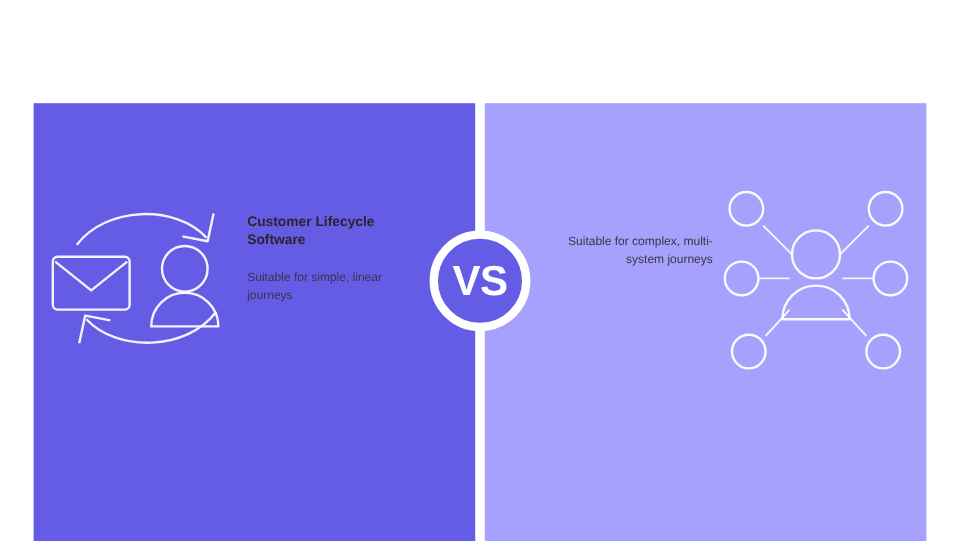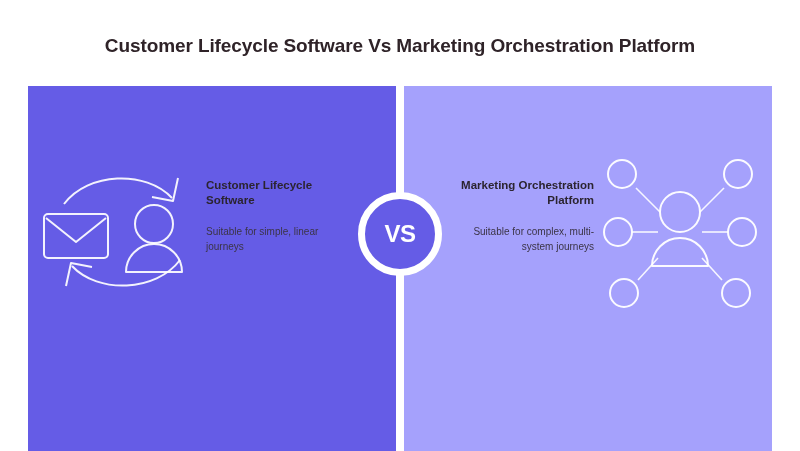--- a/index.html
+++ b/index.html
@@ -99,32 +99,31 @@
     background: #655ce6;
     border: 7px solid #ffffff;
     box-sizing: border-box;
     display: flex;
     align-items: center;
     justify-content: center;
     z-index: 5;
   }
   #vs-label {
     color: #ffffff;
-    font-size: 24px;
+    font-size: 35px;
     font-weight: bold;
     letter-spacing: -0.5px;
     line-height: 1;
   }
 </style>
 </head>
 <body>
 
 <div id="infographic">
 
-  <div id="page-title">Customer Lifecycle Software Vs Marketing Orchestration Platform</div>
 
   <div class="panel" id="panel-left">
 
     <div class="panel-icon" id="icon-left">
       <svg width="160" height="160" viewBox="0 0 160 160" fill="none" xmlns="http://www.w3.org/2000/svg">
 
         <path d="M22 52 C46 20, 104 18, 130 46" stroke="#ffffff" stroke-width="2" fill="none" opacity="0.92"></path>
         <path d="M136 26 L131 49 L110 45" stroke="#ffffff" stroke-width="2" fill="none" stroke-linejoin="round" opacity="0.92"></path>
 
         <path d="M138 108 C114 140, 56 142, 30 114" stroke="#ffffff" stroke-width="2" fill="none" opacity="0.92"></path>
@@ -141,21 +140,20 @@
     <div class="panel-text">
       <p class="panel-heading">Customer Lifecycle Software</p>
       <p class="panel-sub">Suitable for simple, linear journeys</p>
     </div>
 
   </div>
 
   <div class="panel" id="panel-right">
 
     <div class="panel-text">
-      <p class="panel-heading">Marketing Orchestration Platform</p>
       <p class="panel-sub">Suitable for complex, multi-system journeys</p>
     </div>
 
     <div class="panel-icon" id="icon-right">
       <svg width="168" height="168" viewBox="0 0 168 168" fill="none" xmlns="http://www.w3.org/2000/svg">
 
         <line x1="40" y1="40" x2="64" y2="64" stroke="#ffffff" stroke-width="1.6" opacity="0.9"></line>
         <line x1="128" y1="40" x2="104" y2="64" stroke="#ffffff" stroke-width="1.6" opacity="0.9"></line>
         <line x1="36" y1="84" x2="62" y2="84" stroke="#ffffff" stroke-width="1.6" opacity="0.9"></line>
         <line x1="132" y1="84" x2="106" y2="84" stroke="#ffffff" stroke-width="1.6" opacity="0.9"></line>

